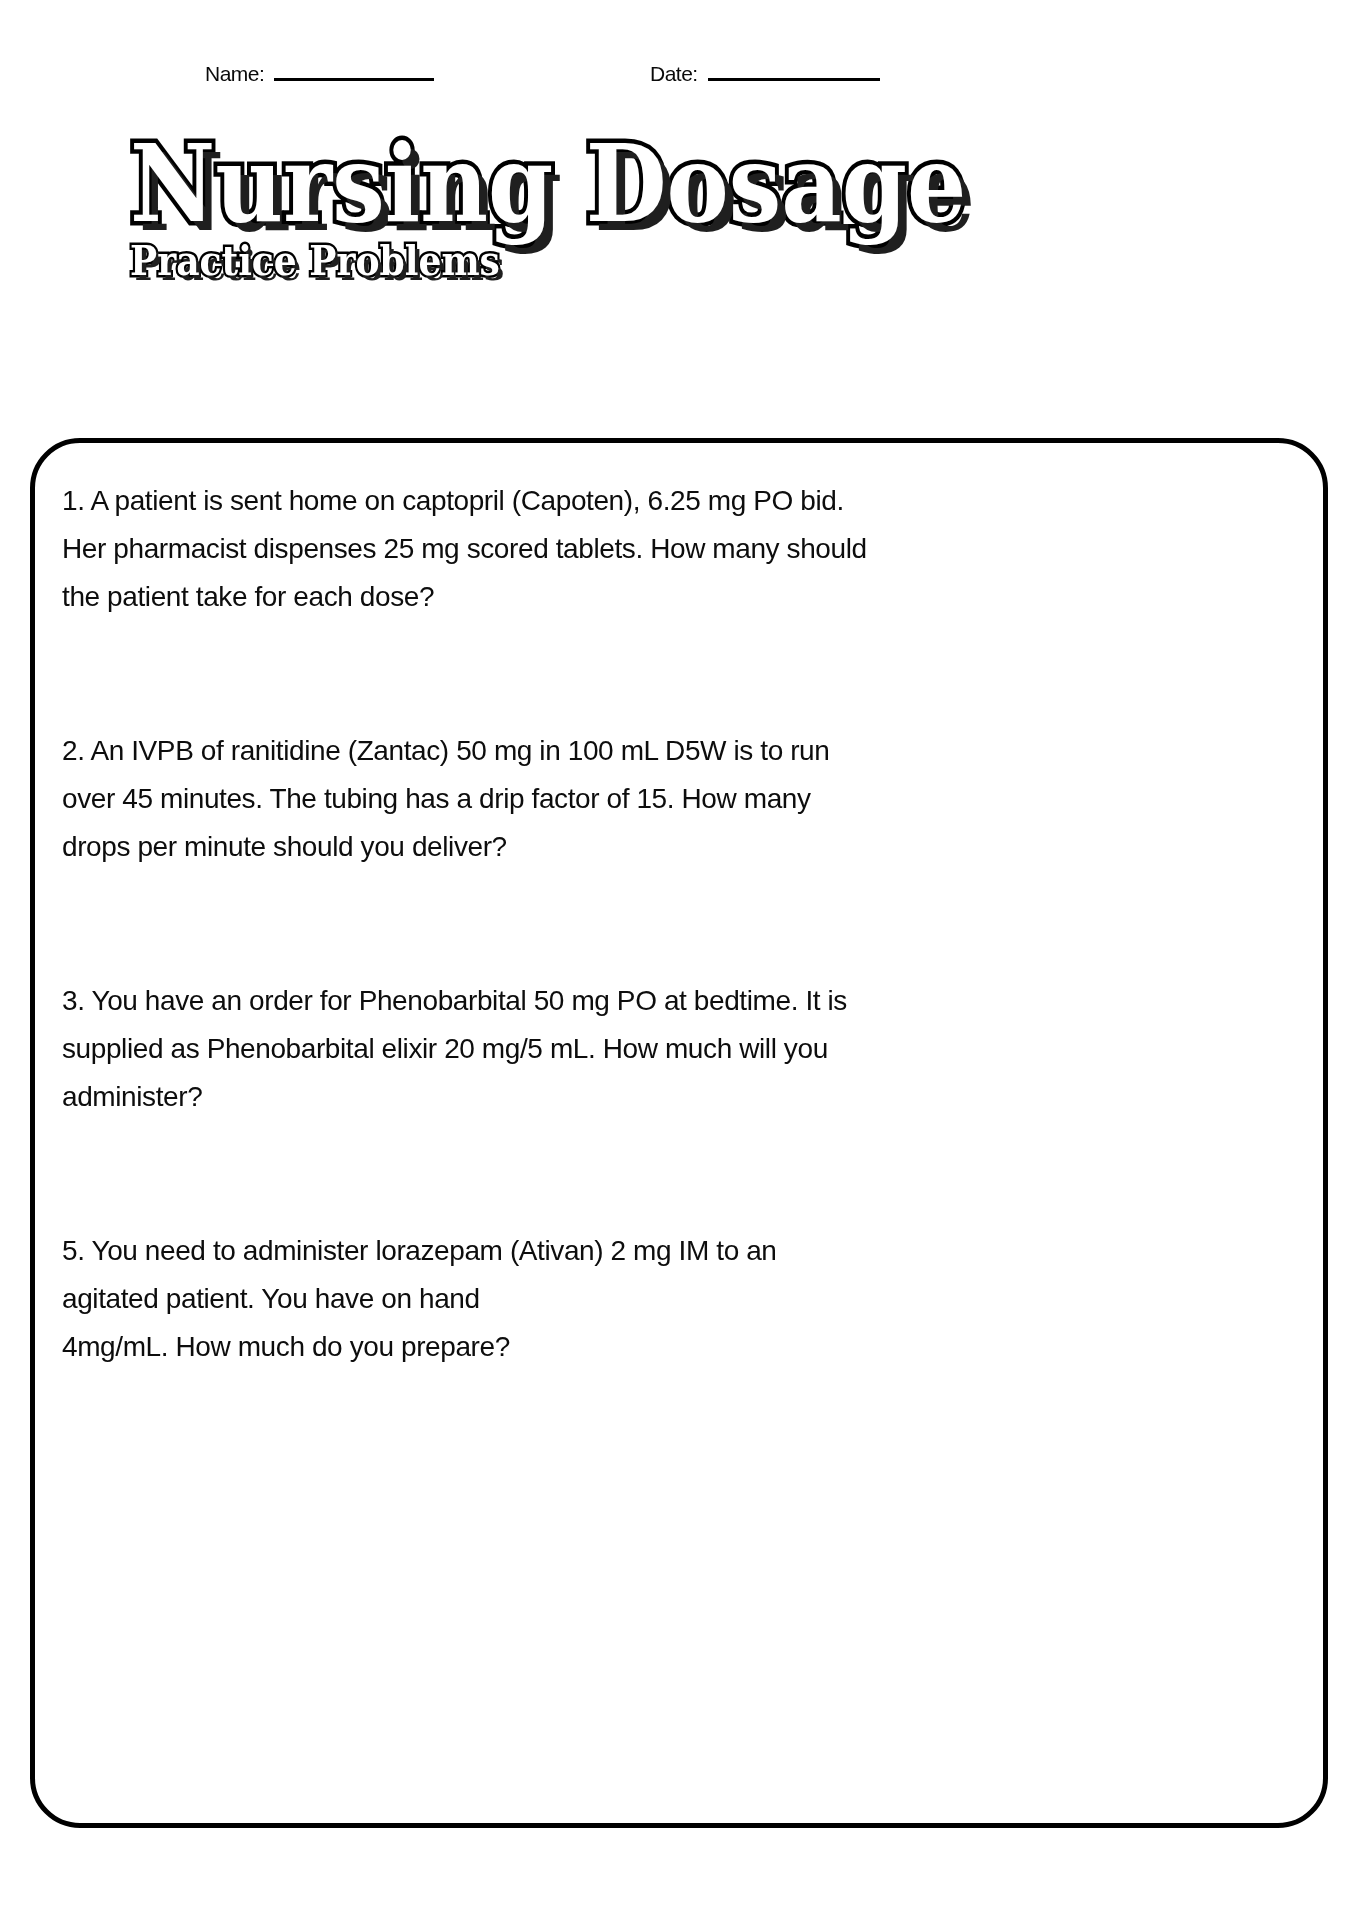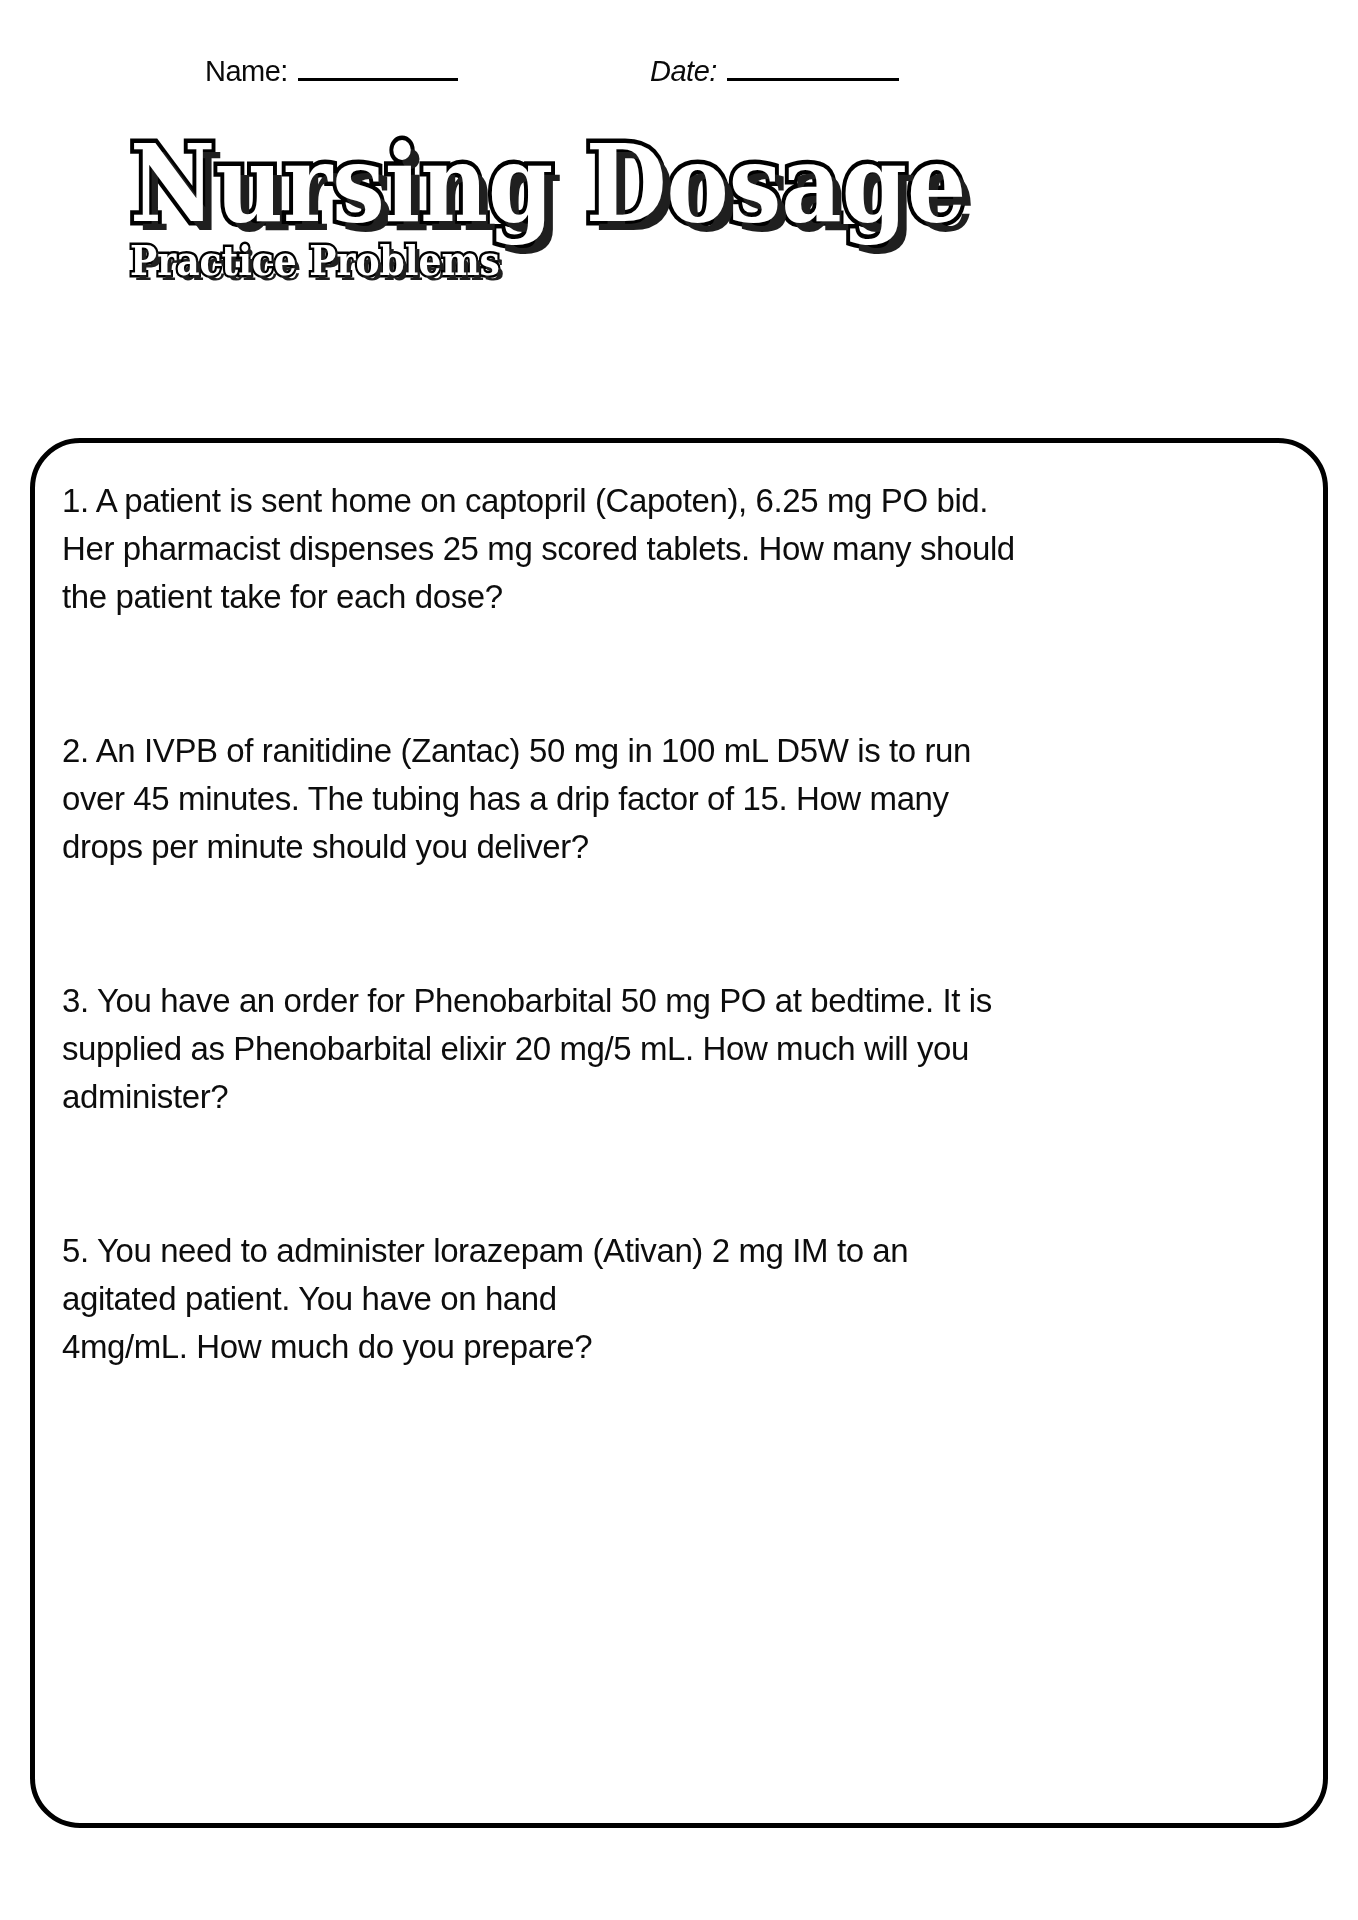--- a/index.html
+++ b/index.html
@@ -19,26 +19,26 @@
   
   .header-fields {
     position: absolute;
     top: 48px;
     left: 0;
     right: 0;
     height: 50px;
   }
   .field {
     position: absolute;
-    font-size: 29px;
+    font-size: 21px;
     letter-spacing: -0.5px;
     white-space: nowrap;
   }
   .field-name { left: 205px; top: 0; }
-  .field-date { left: 650px; top: 0; font-style: italic; }
+  .field-date { left: 650px; top: 0; }
   .blank-line {
     display: inline-block;
     border-bottom: 3px solid #000;
     height: 30px;
     margin-left: 10px;
     vertical-align: baseline;
   }
   .blank-line.name { width: 160px; }
   .blank-line.date { width: 172px; }
 
@@ -79,21 +79,21 @@
     top: 438px;
     width: 1298px;
     height: 1390px;
     box-sizing: border-box;
     border: 5px solid #000;
     border-radius: 50px;
     padding: 34px 26px 0 27px;
     background: #fff;
   }
   .problem {
-    font-size: 33px;
+    font-size: 28px;
     line-height: 48px;
     letter-spacing: -0.4px;
     white-space: pre-line;
     margin: 0 0 106px 0;
     color: #0d0d0d;
   }
 </style>
 </head>
 <body>
 

